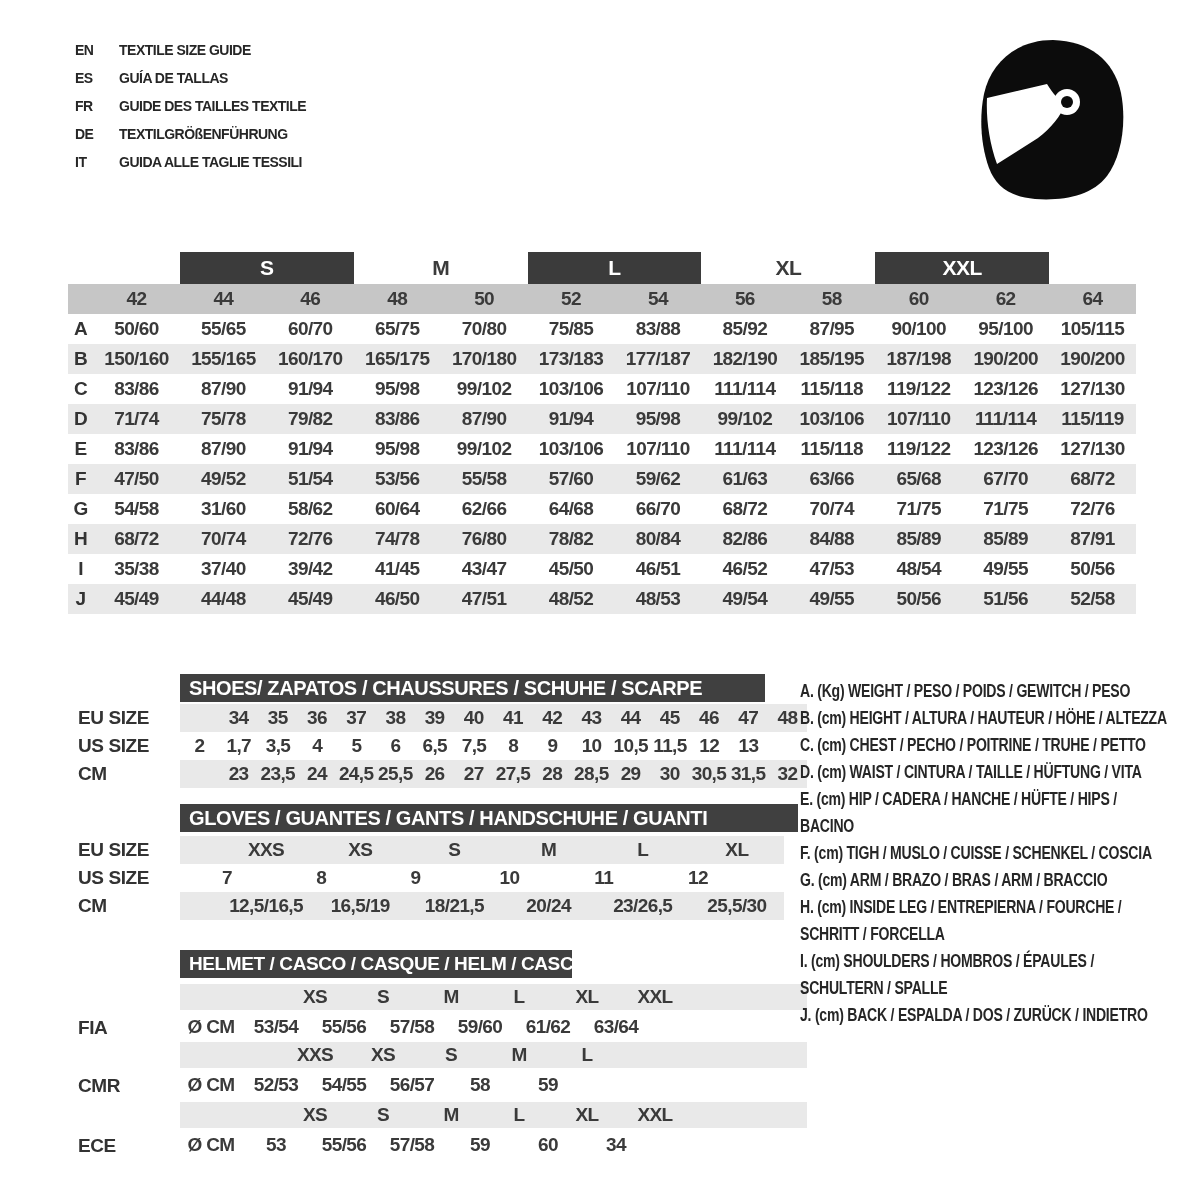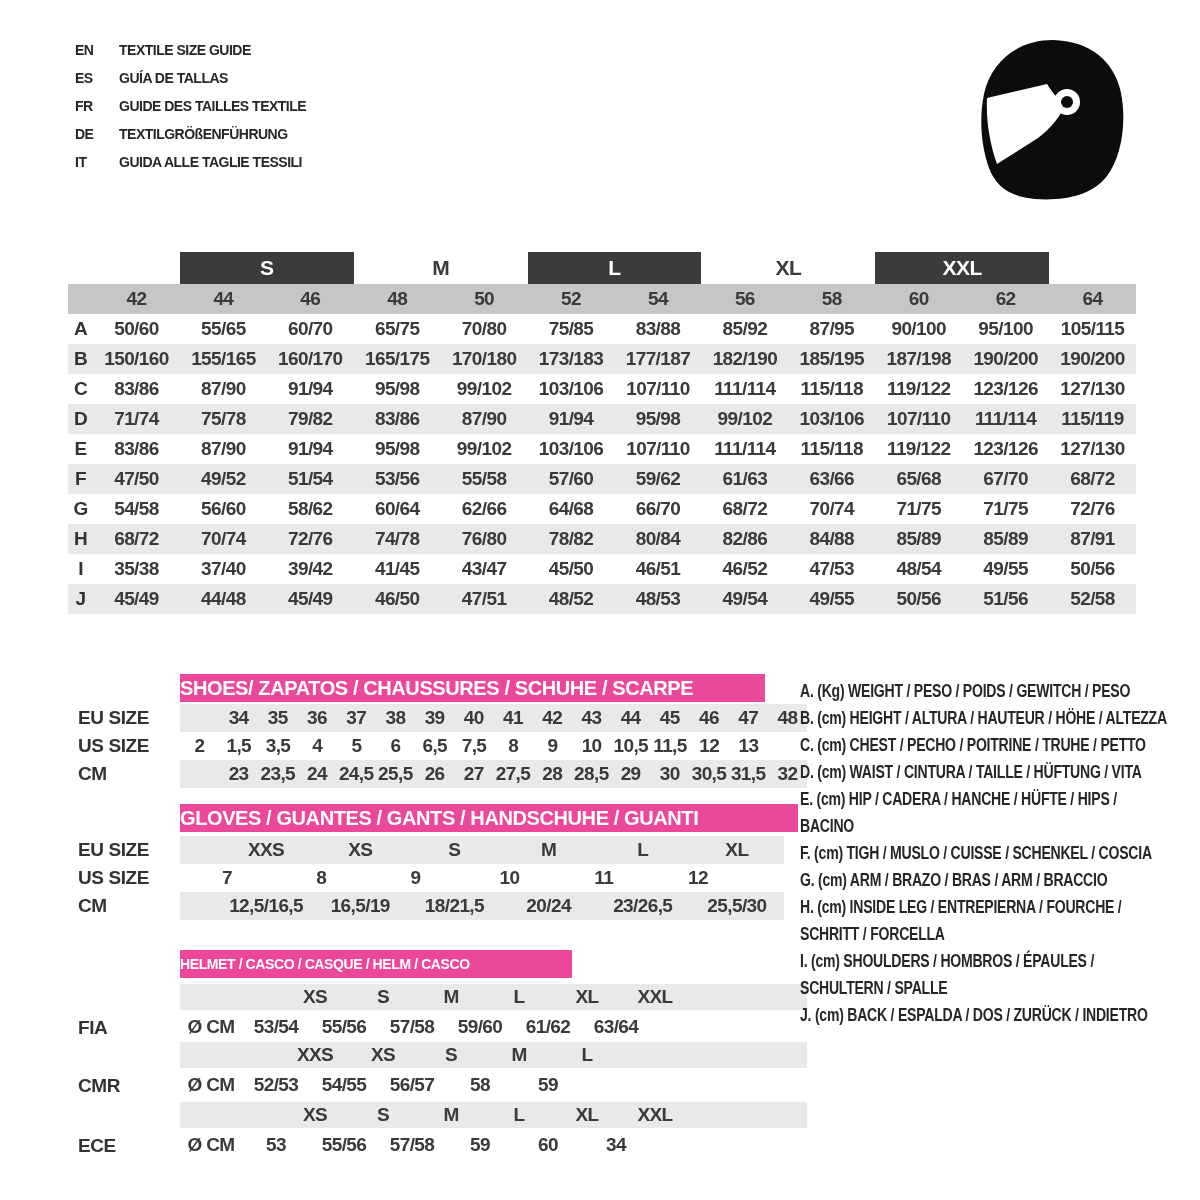--- a/index.html
+++ b/index.html
@@ -21,22 +21,22 @@
             font-size:21px;letter-spacing:-0.5px;}
   .size-plain{color:#3b3b3b;display:flex;align-items:center;justify-content:center;
             font-size:21px;letter-spacing:-0.5px;}
   .num-row{height:30px;background:#c6c6c6;}
   .data-row{height:30px;}
   .data-row.alt{background:#e9e9e9;}
   .cell{display:flex;align-items:center;justify-content:center;
         font-size:19px;letter-spacing:-0.6px;color:#3a3a3a;white-space:nowrap;}
   .row-letter{color:#333;}
   
-  .section-bar{position:absolute;background:#ec4899;color:#fff;display:flex;align-items:center;
-               box-sizing:border-box;font-size:20px;letter-spacing:-0.4px;white-space:nowrap;}
+  .section-bar{position:absolute;background:#404040;color:#fff;display:flex;align-items:center;
+               padding-left:9px;box-sizing:border-box;font-size:20px;letter-spacing:-0.4px;white-space:nowrap;}
   
   .band{position:absolute;left:180px;display:grid;align-items:stretch;}
   .band.gray{background:#e9e9e9;padding-left:39px;}
   .cols15{width:588px;height:28px;grid-template-columns:repeat(15,1fr);}
   .cols6{width:565px;height:28px;grid-template-columns:repeat(6,1fr);}
   .helmet-grid{width:588px;grid-template-columns:62px repeat(6,68px);}
   .h-sizes{height:26px;}
   .h-values{height:30px;}
   .row-label{position:absolute;left:78px;height:28px;display:flex;align-items:center;
              font-size:19px;letter-spacing:-0.4px;color:#333;white-space:nowrap;}
@@ -190,21 +190,21 @@
         <div class="cell">59/62</div>
         <div class="cell">61/63</div>
         <div class="cell">63/66</div>
         <div class="cell">65/68</div>
         <div class="cell">67/70</div>
         <div class="cell">68/72</div>
       </div>
       <div class="t-grid data-row">
         <div class="cell row-letter">G</div>
         <div class="cell">54/58</div>
-        <div class="cell">56/60</div>
+        <div class="cell">31/60</div>
         <div class="cell">58/62</div>
         <div class="cell">60/64</div>
         <div class="cell">62/66</div>
         <div class="cell">64/68</div>
         <div class="cell">66/70</div>
         <div class="cell">68/72</div>
         <div class="cell">70/74</div>
         <div class="cell">71/75</div>
         <div class="cell">71/75</div>
         <div class="cell">72/76</div>
@@ -273,21 +273,21 @@
     <div class="cell">42</div>
     <div class="cell">43</div>
     <div class="cell">44</div>
     <div class="cell">45</div>
     <div class="cell">46</div>
     <div class="cell">47</div>
     <div class="cell">48</div>
   </div>
 <div id="shoes-band-1" class="band cols15" style="top:732px;">
     <div class="cell">2</div>
-    <div class="cell">1,5</div>
+    <div class="cell">1,7</div>
     <div class="cell">3,5</div>
     <div class="cell">4</div>
     <div class="cell">5</div>
     <div class="cell">6</div>
     <div class="cell">6,5</div>
     <div class="cell">7,5</div>
     <div class="cell">8</div>
     <div class="cell">9</div>
     <div class="cell">10</div>
     <div class="cell">10,5</div>
@@ -335,21 +335,21 @@
   </div>
 <div id="gloves-band-2" class="band cols6 gray" style="top:892px;">
     <div class="cell">12,5/16,5</div>
     <div class="cell">16,5/19</div>
     <div class="cell">18/21,5</div>
     <div class="cell">20/24</div>
     <div class="cell">23/26,5</div>
     <div class="cell">25,5/30</div>
   </div>
 
-<div class="section-bar" style="left:180px;top:950px;width:392px;height:28px;font-size:14px;">HELMET / CASCO / CASQUE / HELM / CASCO</div>
+<div class="section-bar" style="left:180px;top:950px;width:392px;height:28px;font-size:19px;">HELMET / CASCO / CASQUE / HELM / CASCO</div>
 
 <div id="helmet-sizes-0" class="band helmet-grid h-sizes gray" style="top:984px;">
     <div class="cell"></div>
     <div class="cell">XS</div>
     <div class="cell">S</div>
     <div class="cell">M</div>
     <div class="cell">L</div>
     <div class="cell">XL</div>
     <div class="cell">XXL</div>
   </div>

